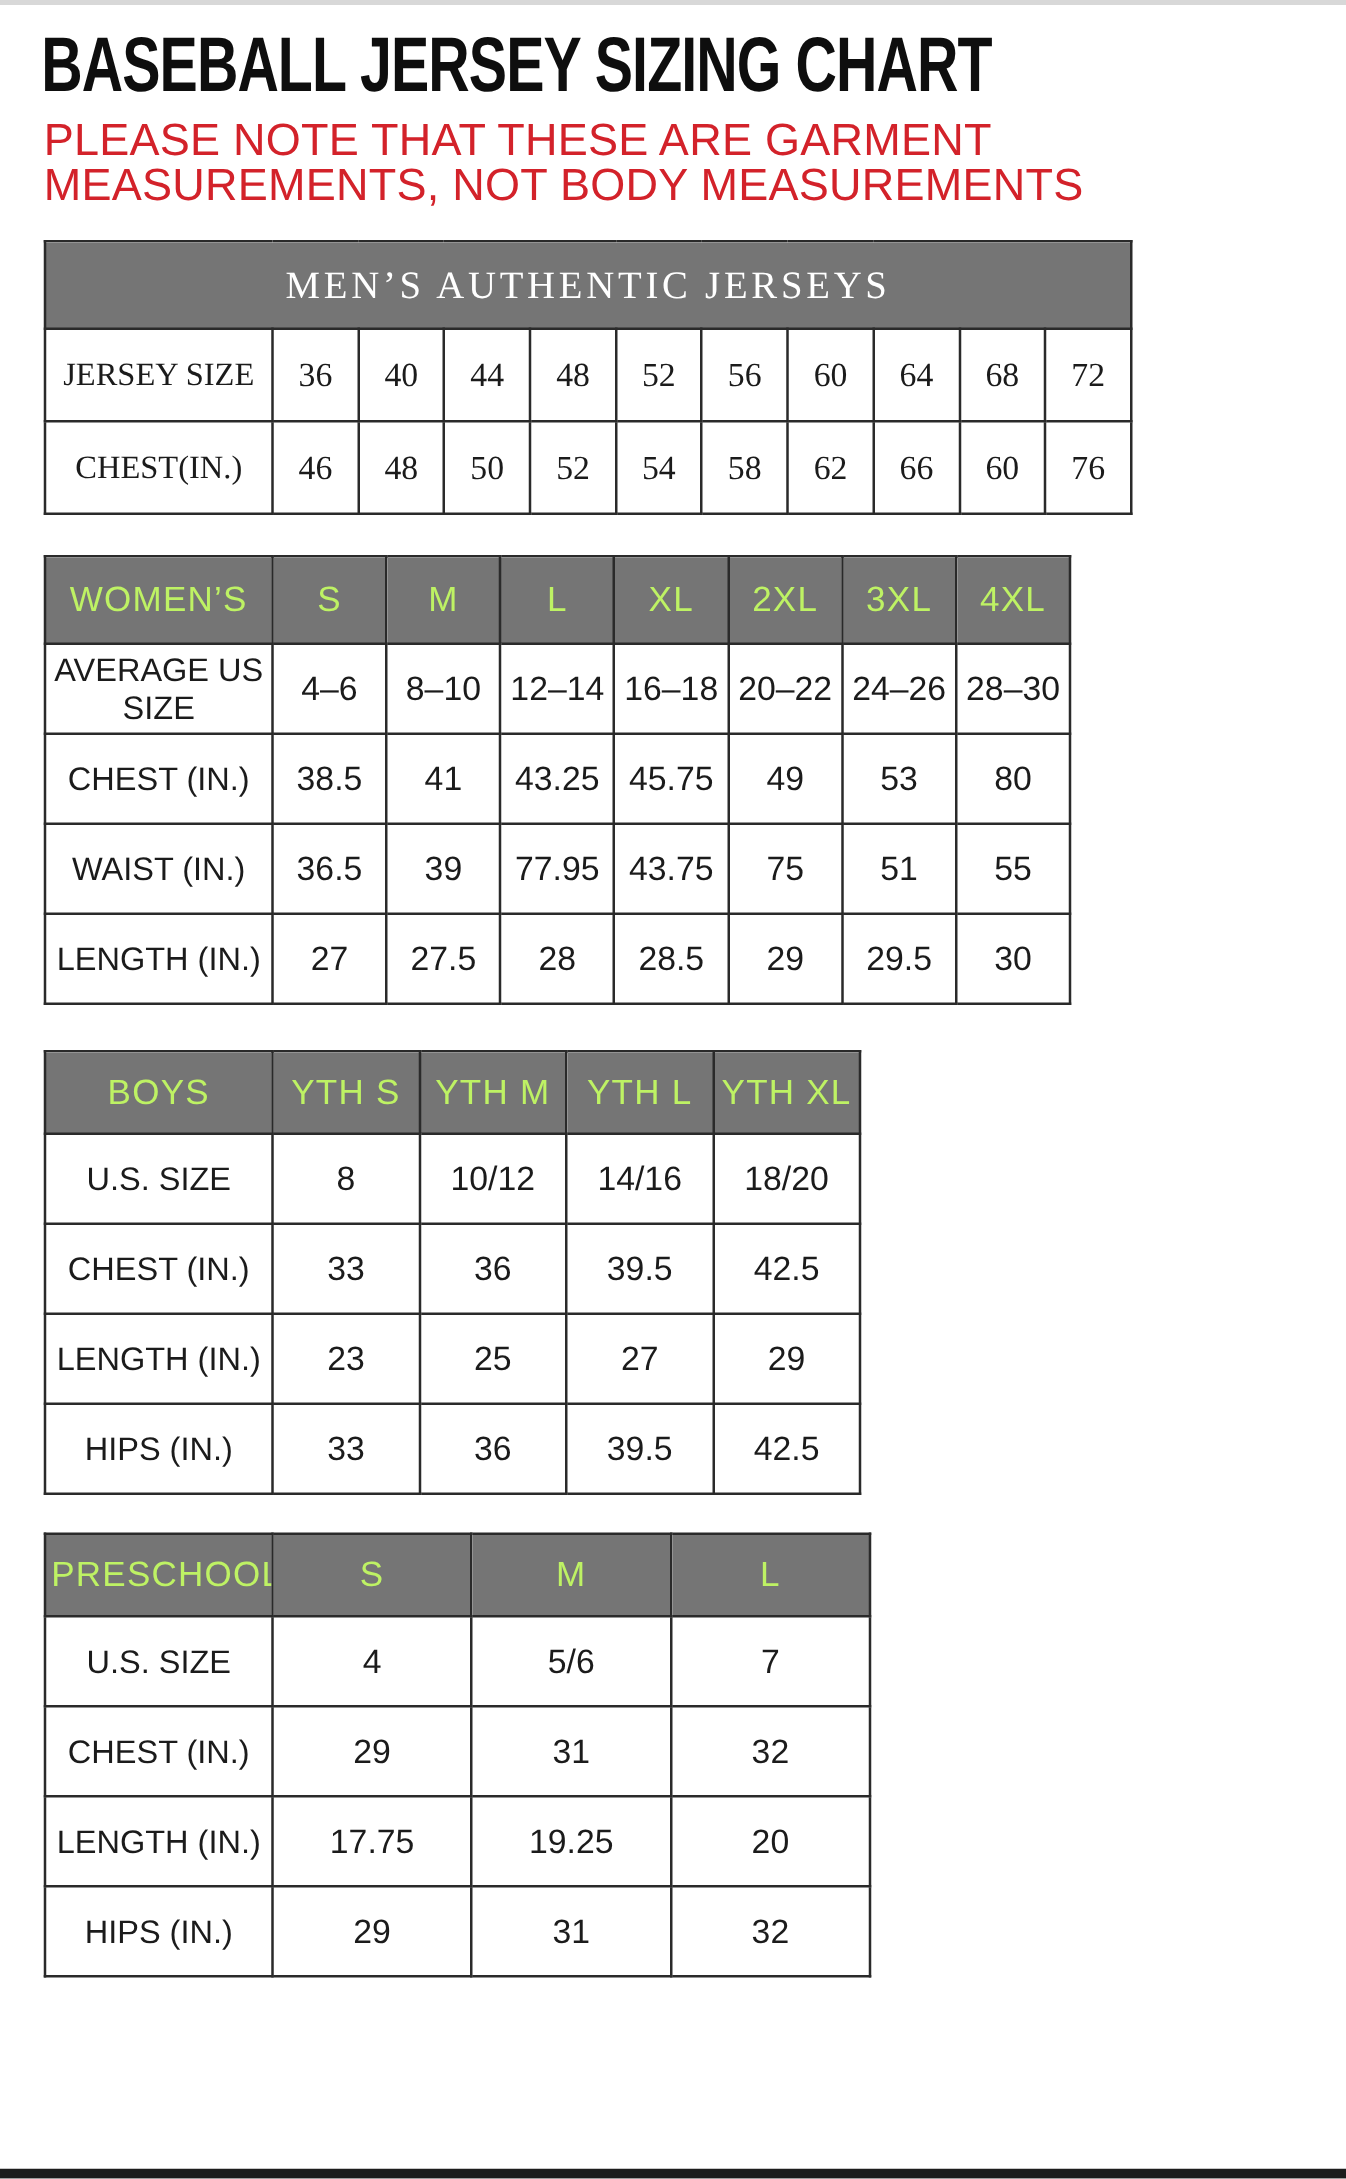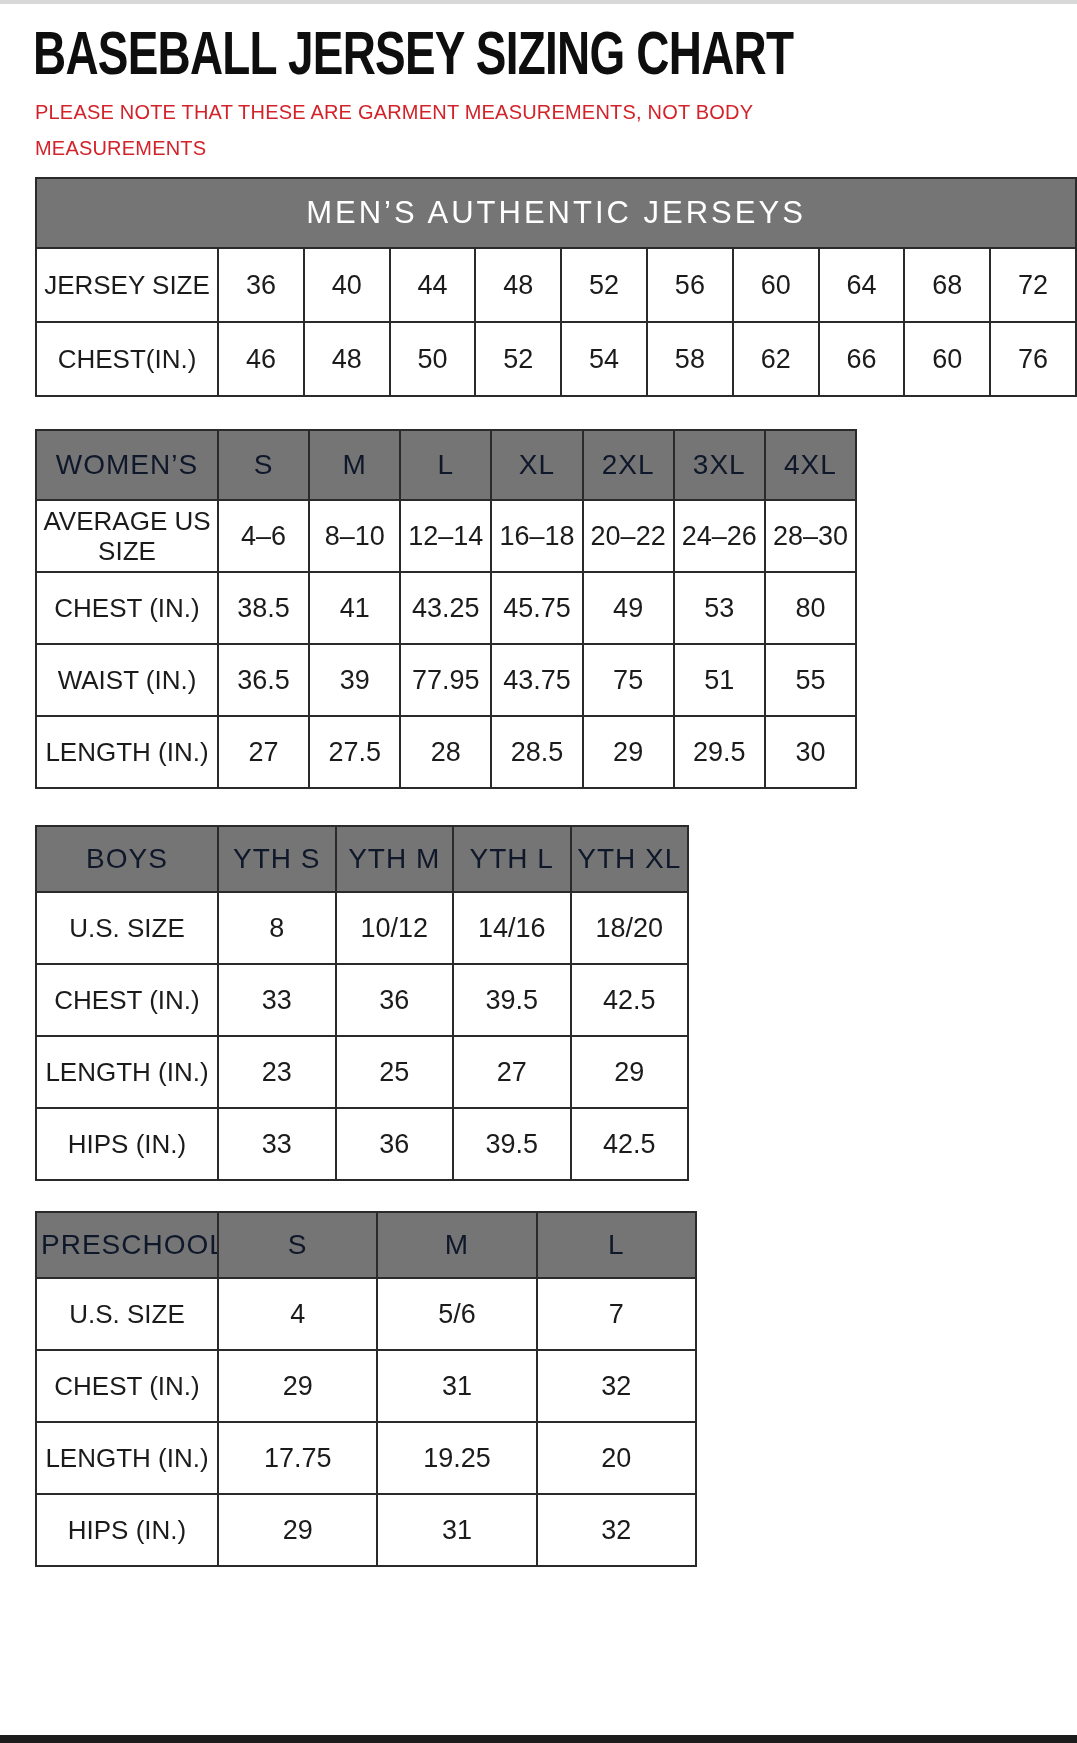--- a/index.html
+++ b/index.html
@@ -23,21 +23,21 @@
     font-weight: bold;
     color: #0e0e0e;
     letter-spacing: -1px;
     transform: scaleX(0.74);
     transform-origin: left center;
     white-space: nowrap;
   }
   .note {
     margin: 14px 0 0 35px;
     max-width: 880px;
-    font-size: 20px;
+    font-size: 36px;
     line-height: 36px;
     color: #d3222a;
     letter-spacing: 0.2px;
   }
   table.tbl {
     border-collapse: collapse;
     table-layout: fixed;
     margin-left: 35px;
   }
   .tbl th, .tbl td {
@@ -52,29 +52,29 @@
   .merged-title {
     background: #757575;
     color: #ffffff;
     font-weight: normal;
     font-size: 31px;
     letter-spacing: 3px;
     border-color: #5a5a5a;
   }
   .hdr {
     background: #757575;
-    color: #0f172a;
+    color: #bef264;
     font-weight: normal;
     font-size: 28px;
     letter-spacing: 1px;
     border-color: #4c4c4c;
     margin-top: 17px;
   }
   
-  .tbl-mens      { width: 1042px; margin-top: 11px; }
+  .tbl-mens      { width: 871px; margin-top: 26px; font-family: Liberation Serif, serif; }
   .tbl-mens th   { height: 68px; }
   .tbl-mens td   { height: 72px; }
   .tbl-womens    { width: 822px; margin-top: 32px; }
   .tbl-womens th { height: 68px; }
   .tbl-womens td { height: 70px; }
   .tbl-boys      { width: 654px; margin-top: 36px; }
   .tbl-boys th   { height: 64px; }
   .tbl-boys td   { height: 70px; }
   .tbl-preschool    { width: 662px; margin-top: 30px; }
   .tbl-preschool th { height: 64px; }

